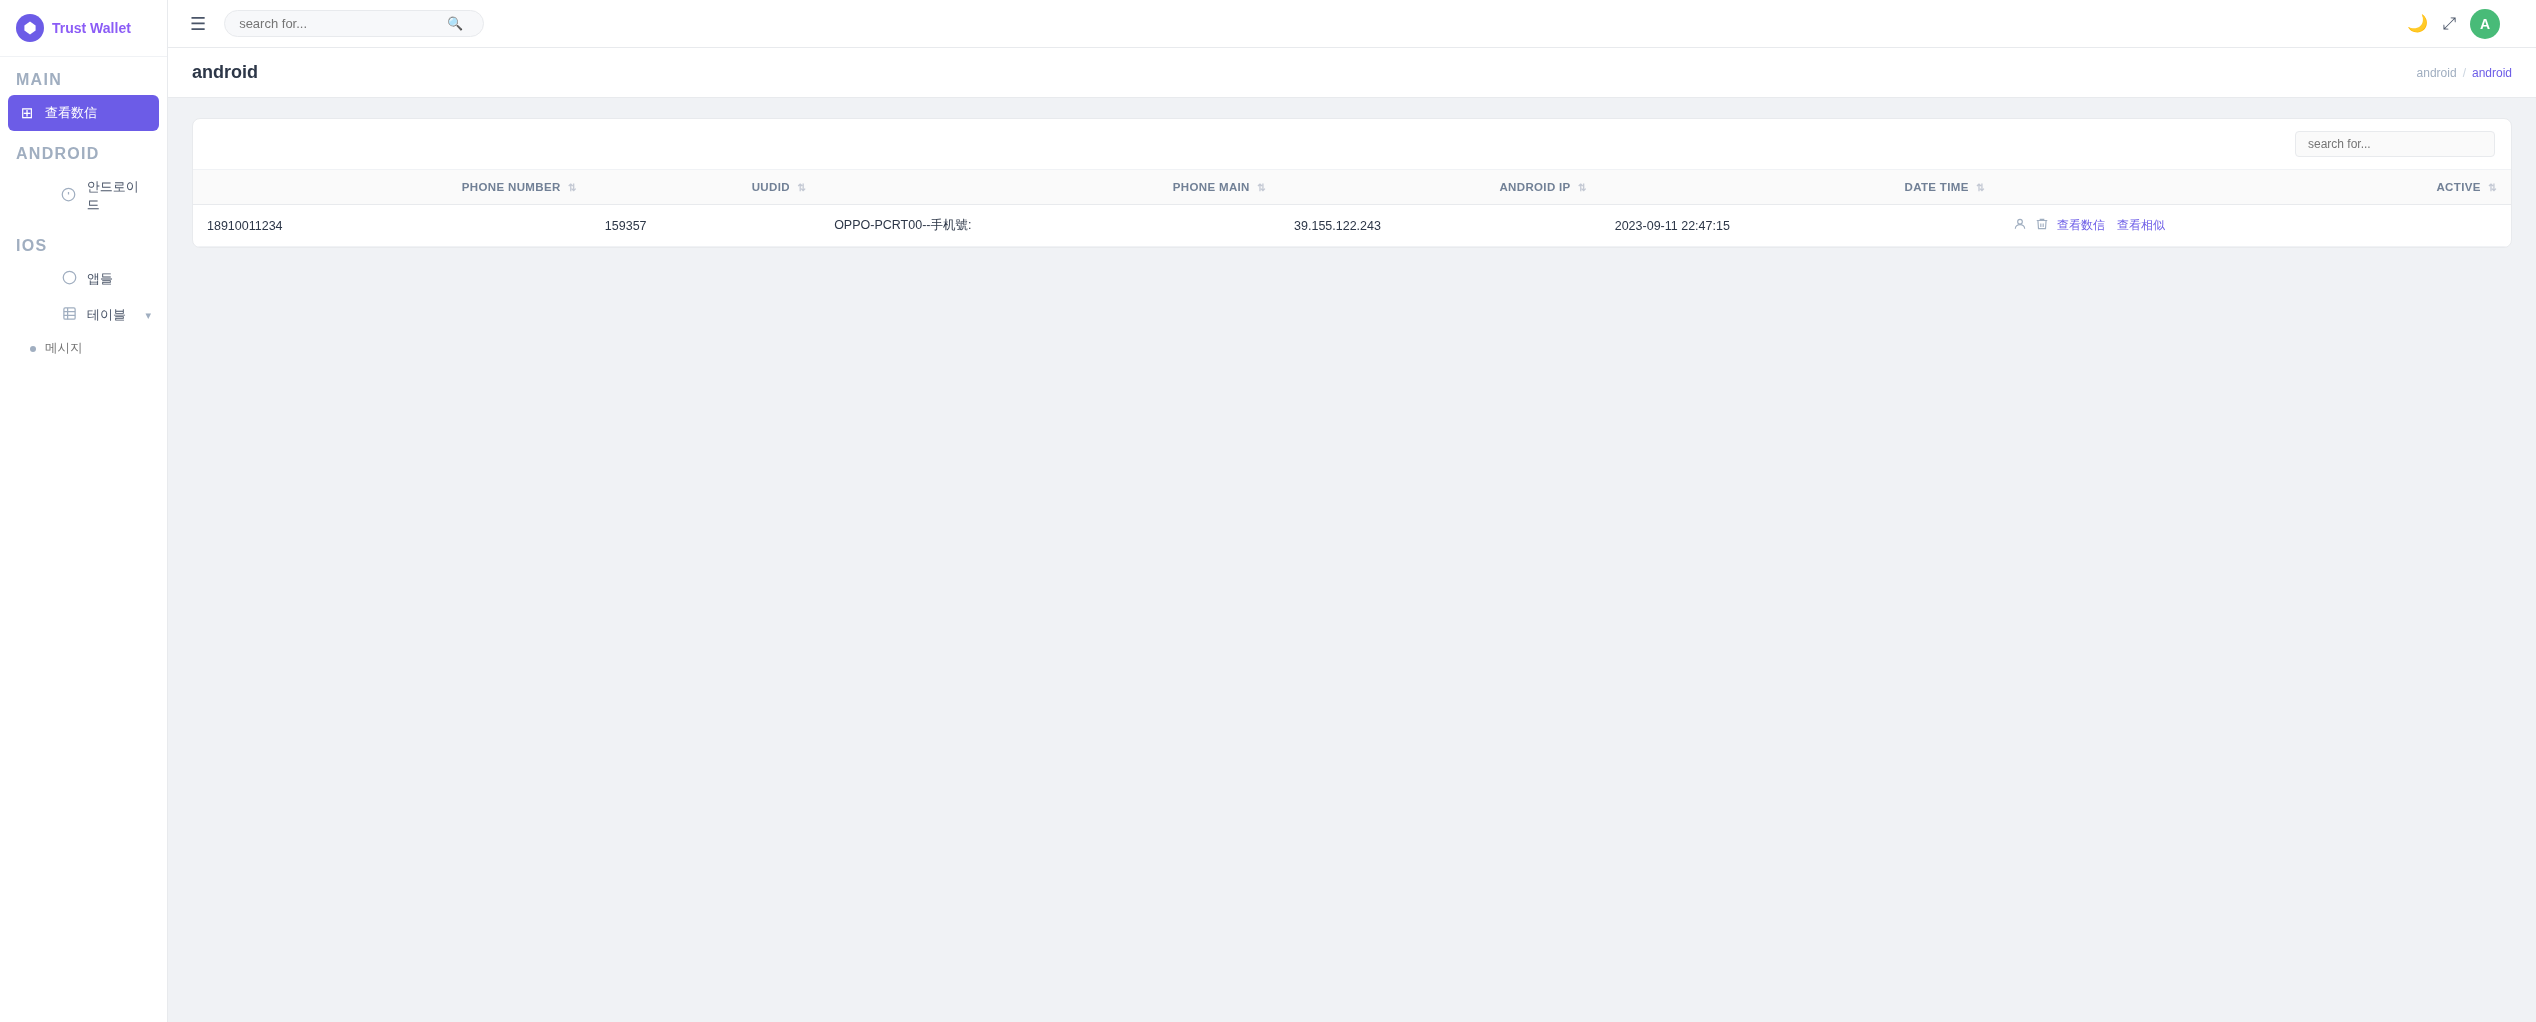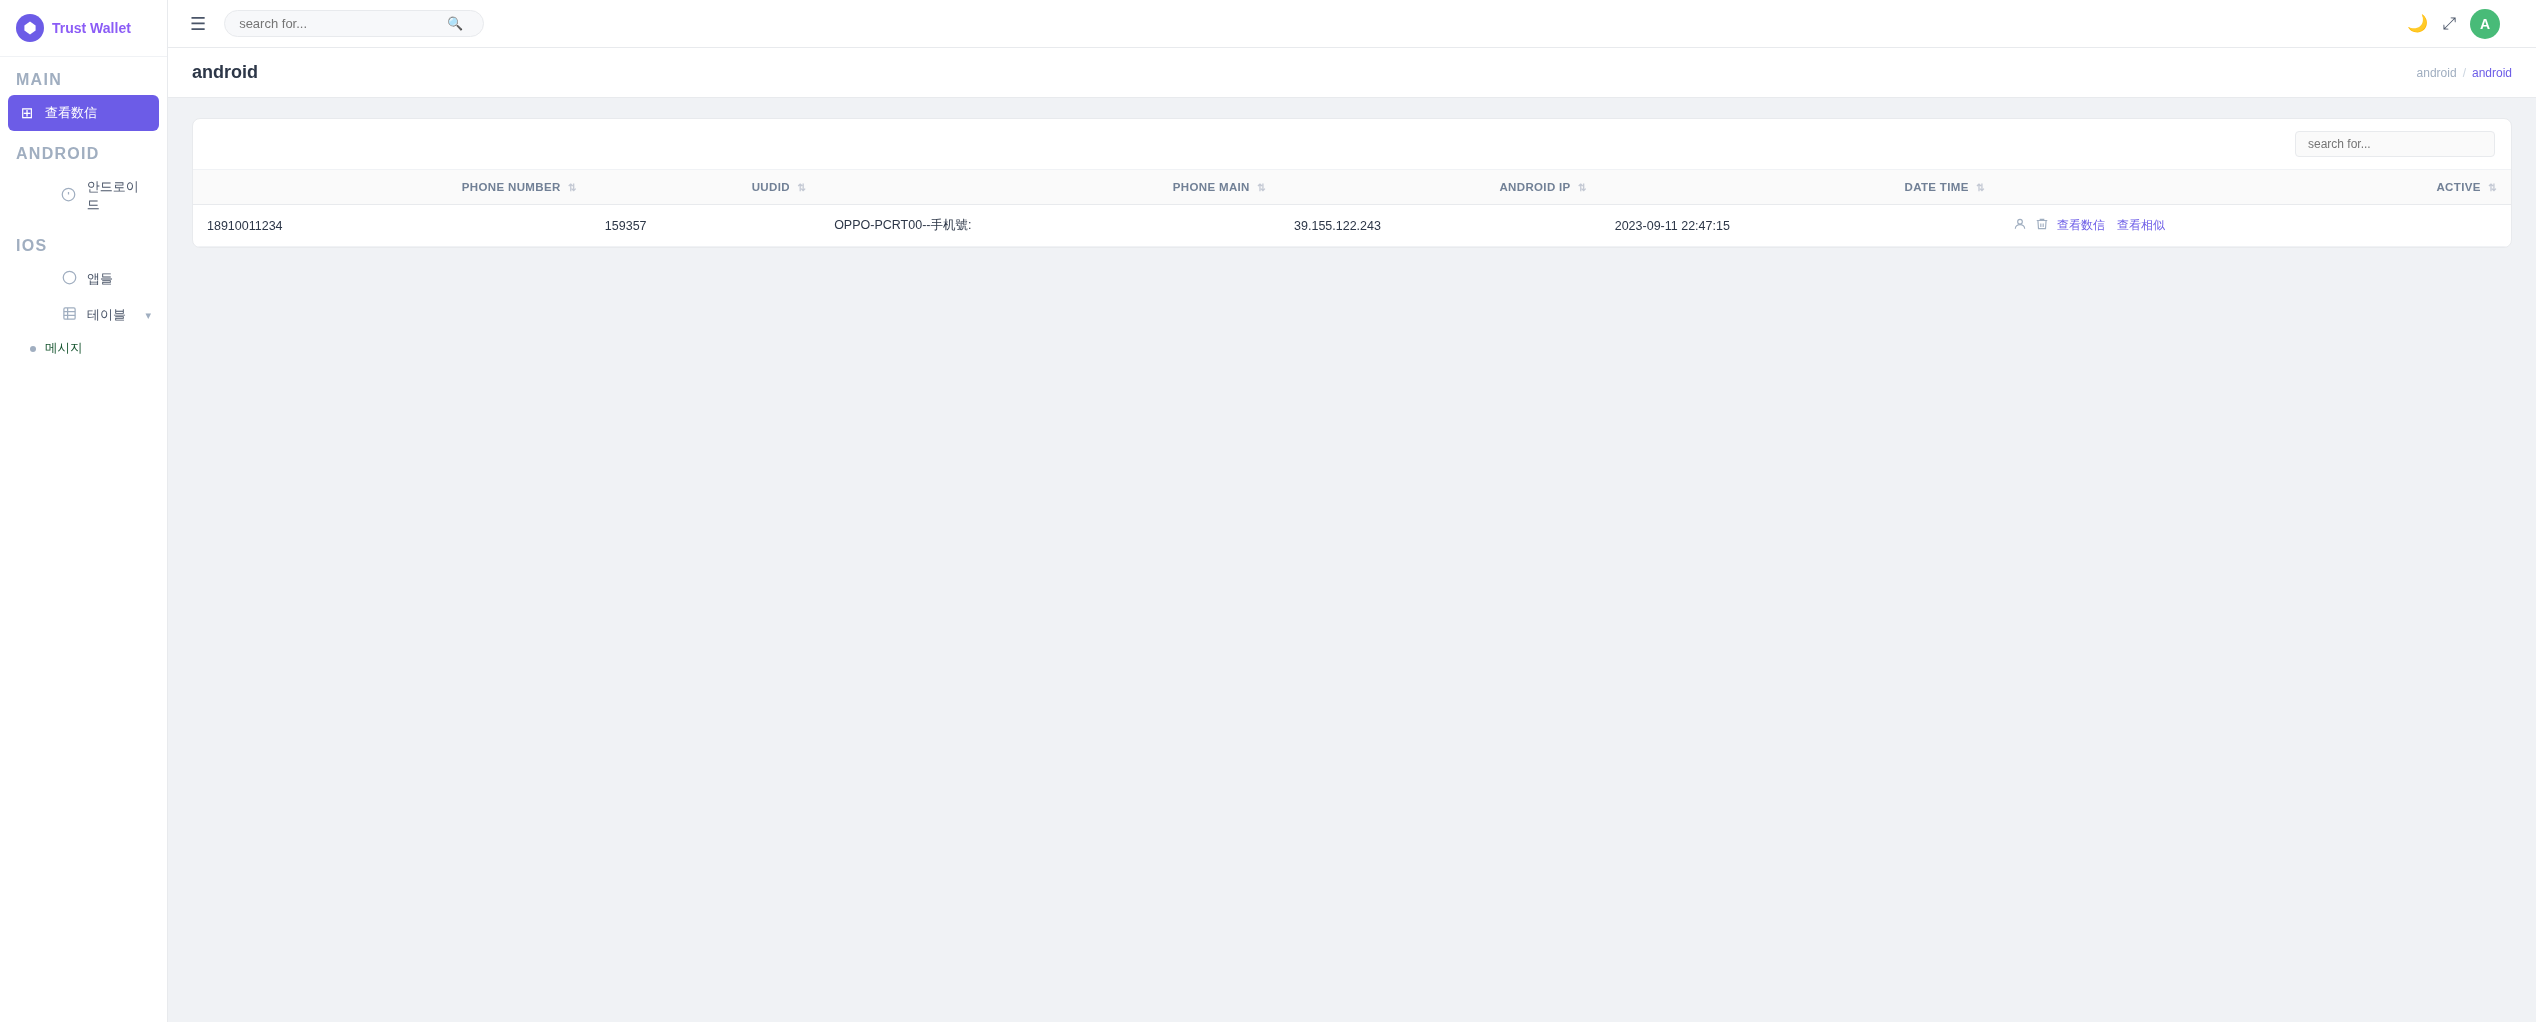--- a/index.html
+++ b/index.html
@@ -61,21 +61,21 @@
       padding: 9px 10px;
     }
     .sidebar-item.active .sidebar-icon { color: #fff; }
     .sidebar-icon { font-size: 15px; width: 18px; text-align: center; }
     .sidebar-item-sub {
       display: flex;
       align-items: center;
       gap: 9px;
       padding: 7px 16px 7px 30px;
       cursor: pointer;
-      color: #14532d;
+      color: #737373;
       font-size: 12.5px;
     }
     .sidebar-sub-dot { width: 6px; height: 6px; border-radius: 50%; background: #a0aec0; }
     .sidebar-chevron { margin-left: auto; font-size: 11px; color: #a0aec0; }
 
     
     #topbar {
       position: fixed;
       top: 0; left: 0; right: 0;
       height: 48px;

